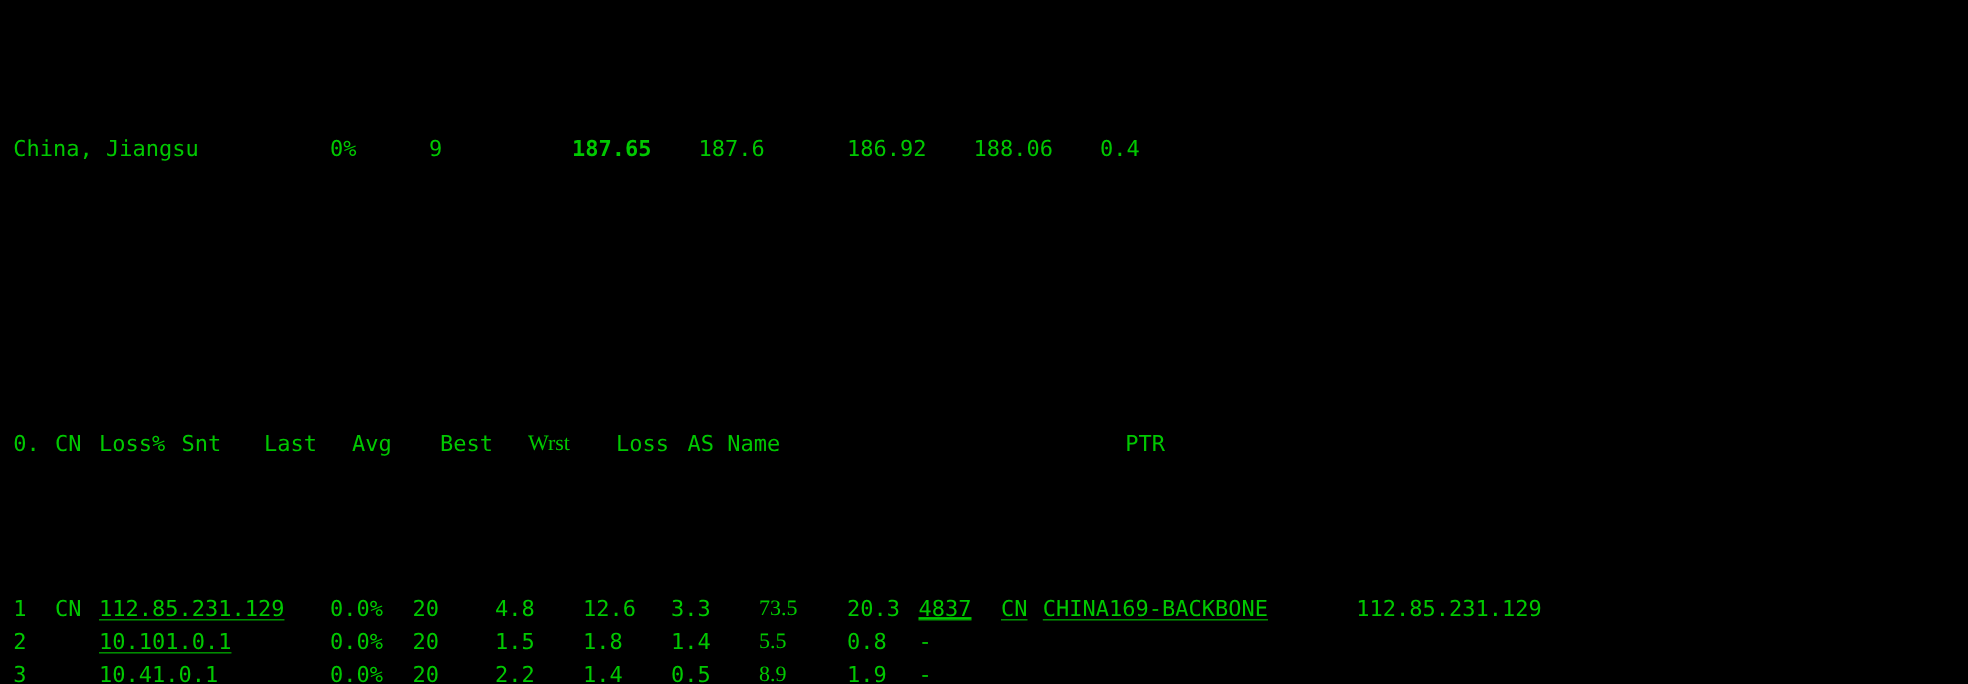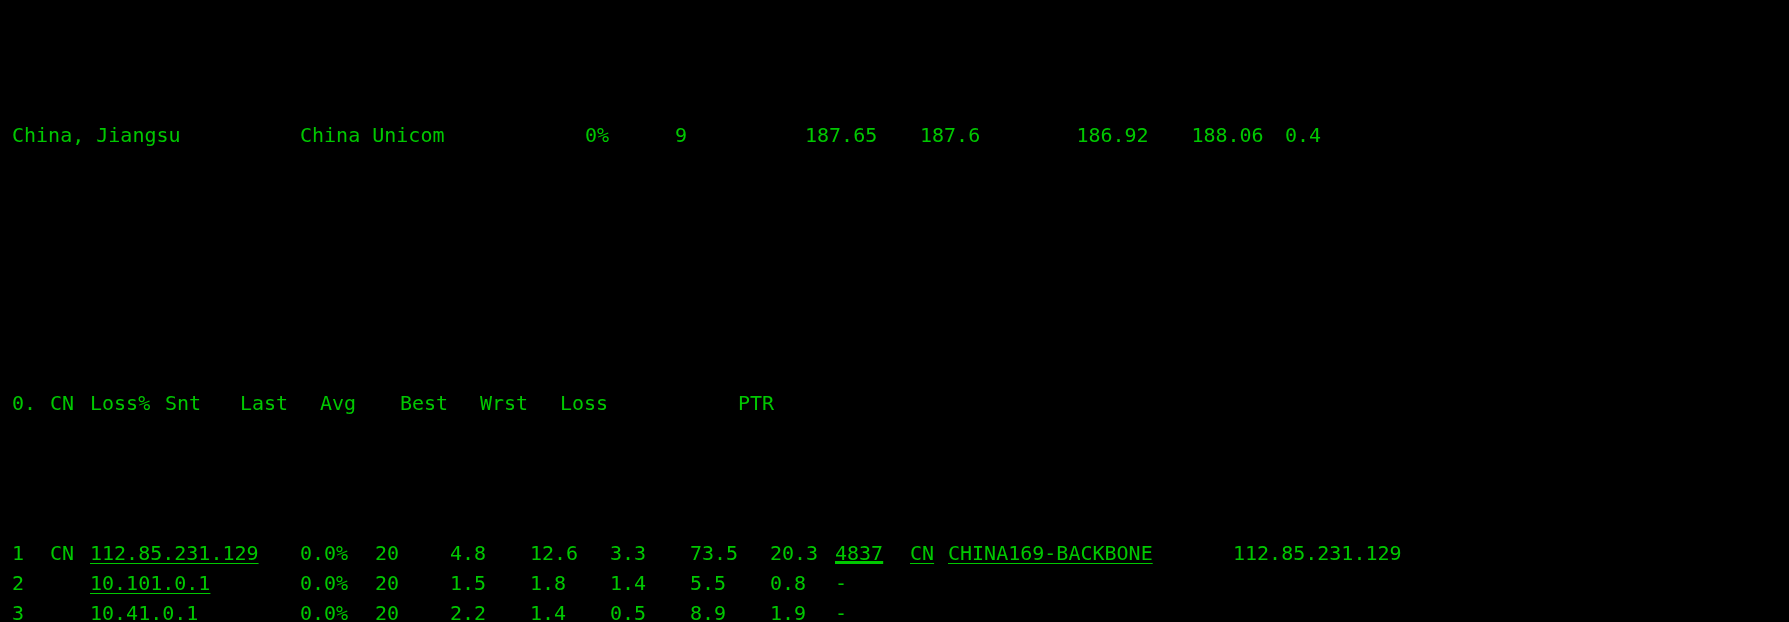--- a/index.html
+++ b/index.html
@@ -31,47 +31,46 @@
   }
   
   .c-hop   { width: 50px;  padding-left: 12px; }
   .c-cc    { width: 40px; }
   .c-ip    { width: 210px; }
   .c-loss  { width: 75px; }
   .c-snt   { width: 75px; }
   .c-last  { width: 80px; }
   .c-avg   { width: 80px; }
   .c-best  { width: 80px; }
-  .c-wrst  { width: 80px; }
+  .c-wrst  { width: 80px; font-family: Liberation Serif, serif; }
   .c-stdev { width: 65px; }
   .c-asn   { width: 75px; text-decoration: underline; }
   .c-asncc { width: 38px; }
   .c-asname{ width: 285px; }
   .c-ptr   { flex: 1; }
 
   
   .t-loc   { width: 300px; padding-left: 12px; }
   .t-isp   { width: 285px; }
   .t-0     { width: 90px; }
   .t-1     { width: 130px; }
-  .t-2     { width: 115px; }
+  .t-2     { width: 115px; font-weight: bold; }
   .t-3     { width: 135px; }
-  .t-4     { width: 115px; text-align: center; }
+  .t-4     { width: 115px; }
   .t-5     { width: 80px; }
   .spacer { height: 28px; }
 </style>
 </head>
 <body>
 
 <div class="term">
 
   
   <div class="row">
     <span class="cell t-loc">China, Jiangsu</span>
-    <span class="cell t-isp">China Unicom</span>
     <span class="cell t-0">0%</span>
     <span class="cell t-1">9</span>
     <span class="cell t-2">187.65</span>
     <span class="cell t-3">187.6</span>
     <span class="cell t-4">186.92</span>
     <span class="cell t-4">188.06</span>
     <span class="cell t-5">0.4</span>
   </div>
 
   <div class="spacer"></div>
@@ -82,19 +81,20 @@
     <span class="cell c-cc">CN</span>
     <span class="cell c-loss">Loss%</span>
     <span class="cell c-snt">Snt</span>
     <span class="cell c-last">Last</span>
     <span class="cell c-avg">Avg</span>
     <span class="cell c-best">Best</span>
     <span class="cell c-wrst">Wrst</span>
     <span class="cell c-stdev">Loss</span>
     <span class="cell c-asn"></span>
     <span class="cell c-asncc"></span>
+    <span class="cell c-asname" style="margin-left:-113px; width:398px;">AS Name</span>
     <span class="cell c-ptr">PTR</span>
   </div>
 
   
   <div id="hops"><div class="row"><span class="cell c-hop">1</span><span class="cell c-cc">CN</span><span class="cell c-ip"><span class="underline">112.85.231.129</span></span><span class="cell c-loss">0.0%</span><span class="cell c-snt">20</span><span class="cell c-last">4.8</span><span class="cell c-avg">12.6</span><span class="cell c-best">3.3</span><span class="cell c-wrst">73.5</span><span class="cell c-stdev">20.3</span><span class="cell c-asn"><span class="underline">4837</span></span><span class="cell c-asncc"><span class="underline">CN</span></span><span class="cell c-asname"><span class="underline">CHINA169-BACKBONE</span></span><span class="cell c-ptr">112.85.231.129</span></div><div class="row"><span class="cell c-hop">2</span><span class="cell c-cc"></span><span class="cell c-ip"><span class="underline">10.101.0.1</span></span><span class="cell c-loss">0.0%</span><span class="cell c-snt">20</span><span class="cell c-last">1.5</span><span class="cell c-avg">1.8</span><span class="cell c-best">1.4</span><span class="cell c-wrst">5.5</span><span class="cell c-stdev">0.8</span><span class="cell" style="width: 398px;">-</span><span class="cell c-ptr"></span></div><div class="row"><span class="cell c-hop">3</span><span class="cell c-cc"></span><span class="cell c-ip"><span class="underline">10.41.0.1</span></span><span class="cell c-loss">0.0%</span><span class="cell c-snt">20</span><span class="cell c-last">2.2</span><span class="cell c-avg">1.4</span><span class="cell c-best">0.5</span><span class="cell c-wrst">8.9</span><span class="cell c-stdev">1.9</span><span class="cell" style="width: 398px;">-</span><span class="cell c-ptr"></span></div></div>
 
 </div>
 
 </body></html>

